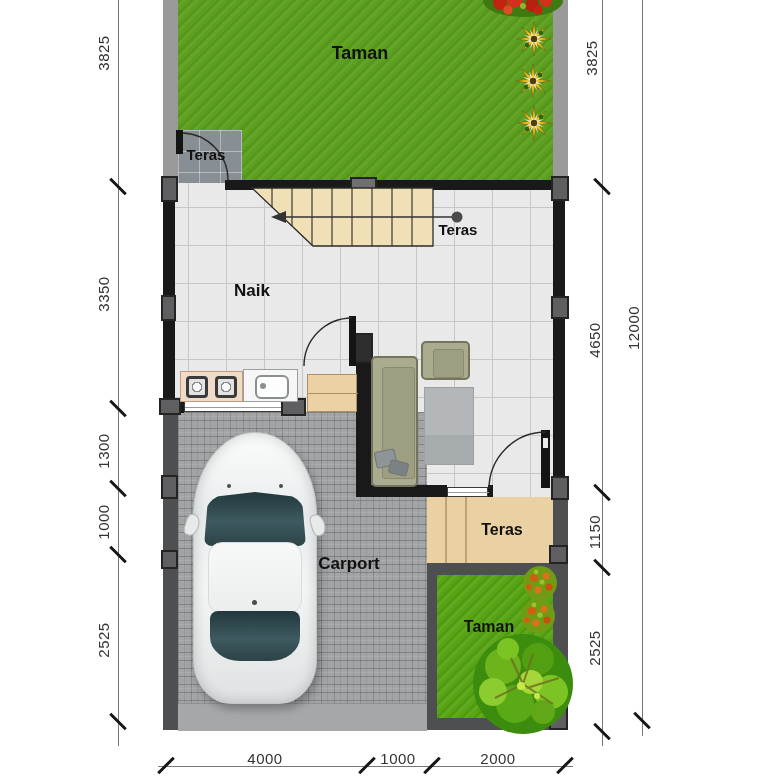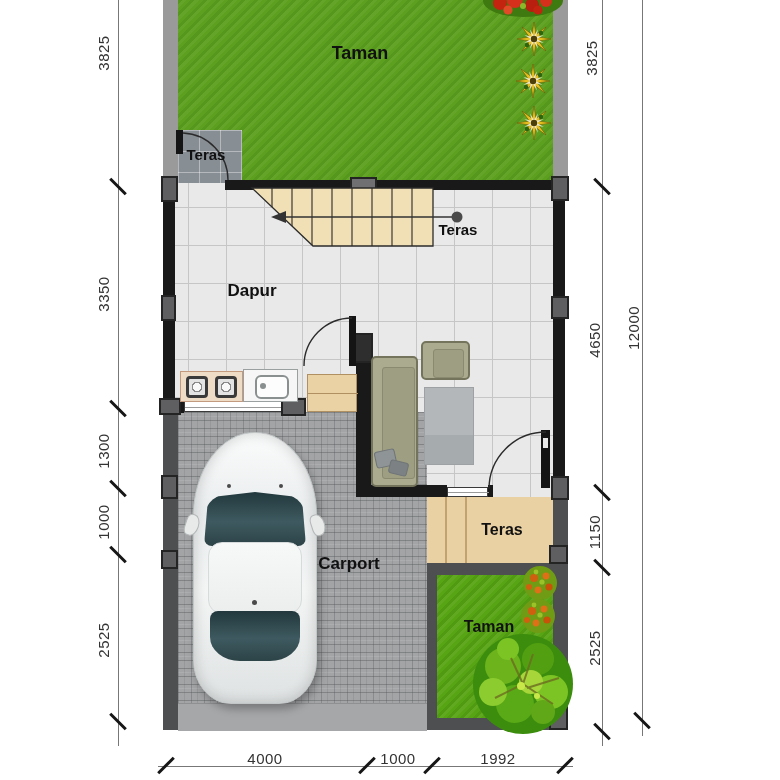--- a/index.html
+++ b/index.html
@@ -223,21 +223,21 @@
       <circle cx="-15" cy="-35" r="11" fill="#7cc424"></circle>
       <path d="M0,0 L30,20 M0,0 L-28,14 M0,0 L10,-30 M0,0 L-12,-26 M4,4 L36,-6" stroke="#6b6b1f" stroke-width="2" fill="none" opacity="0.8"></path>
       <circle cx="-2" cy="2" r="4" fill="#c8e84a"></circle>
       <circle cx="14" cy="12" r="3" fill="#c8e84a"></circle>
     </g>
   </svg>
 
   <div class="abs lbl" style="left:310px;top:43px;width:100px;font-size:18px;">Taman</div>
   <div class="abs lbl" style="left:180px;top:146px;width:52px;font-size:15px;">Teras</div>
   <div class="abs lbl" style="left:434px;top:221px;width:48px;font-size:15px;">Teras</div>
-  <div class="abs lbl" style="left:221px;top:281px;width:62px;font-size:17px;">Dapur</div>
+  <div class="abs lbl" style="left:221px;top:281px;width:62px;font-size:17px;">Naik</div>
   <div class="abs lbl" style="left:313px;top:554px;width:72px;font-size:17px;">Carport</div>
   <div class="abs lbl" style="left:475px;top:521px;width:54px;font-size:16px;">Teras</div>
   <div class="abs lbl" style="left:460px;top:618px;width:58px;font-size:16px;">Taman</div>
 
   <div class="abs dimline" style="left:118px;top:0;width:1px;height:746px;"></div>
   <div class="abs dimline" style="left:602px;top:0;width:1px;height:746px;"></div>
   <div class="abs dimline" style="left:642px;top:0;width:1px;height:736px;"></div>
   <div class="abs dimline" style="left:158px;top:766px;width:415px;height:1px;"></div>
 
   <div class="abs tick tick-v" style="left:107px;top:185px;"></div>
@@ -265,15 +265,15 @@
   <div class="abs dim dim-v" style="left:69px;top:631px;">2525</div>
 
   <div class="abs dim dim-v" style="left:557px;top:49px;">3825</div>
   <div class="abs dim dim-v" style="left:560px;top:331px;">4650</div>
   <div class="abs dim dim-v" style="left:560px;top:523px;">1150</div>
   <div class="abs dim dim-v" style="left:560px;top:639px;">2525</div>
   <div class="abs dim dim-v" style="left:599px;top:319px;">12000</div>
 
   <div class="abs dim" style="left:230px;top:750px;">4000</div>
   <div class="abs dim" style="left:363px;top:750px;">1000</div>
-  <div class="abs dim" style="left:463px;top:750px;">1992</div>
+  <div class="abs dim" style="left:463px;top:750px;">2000</div>
 
 </div>
 
 </body></html>

